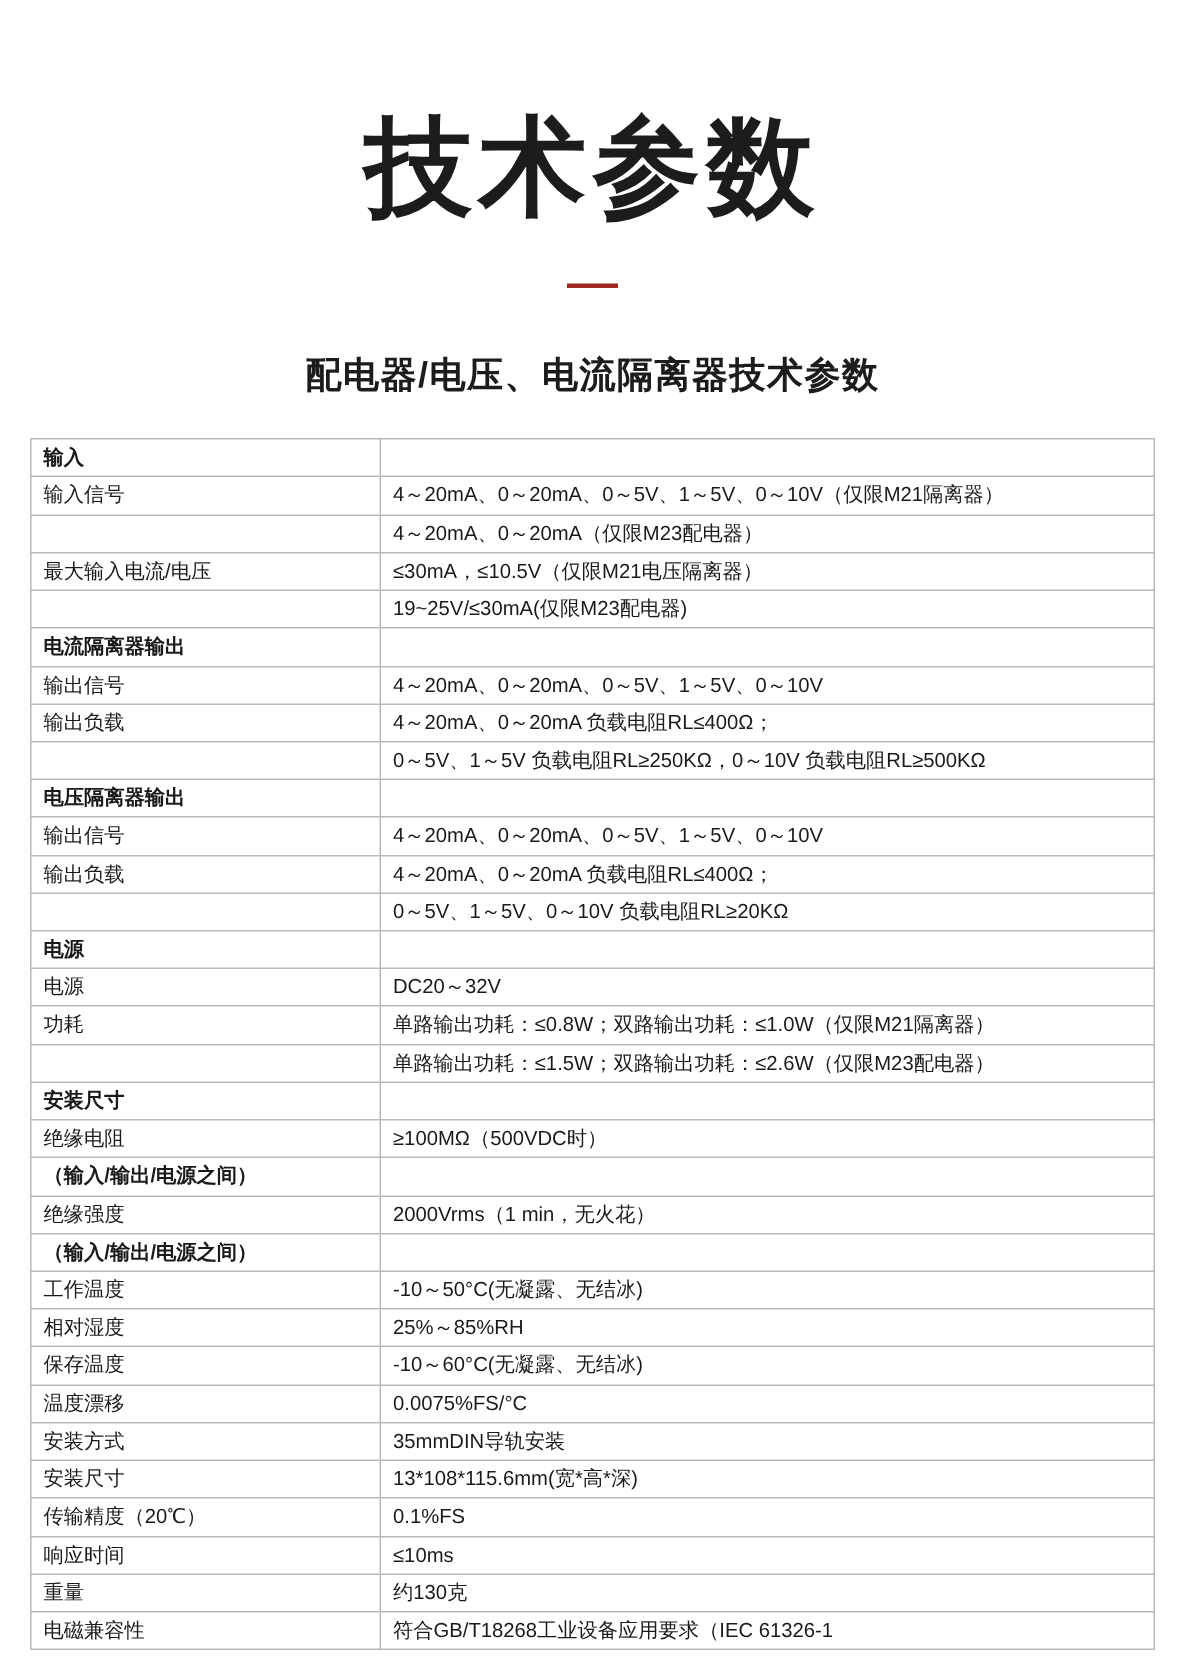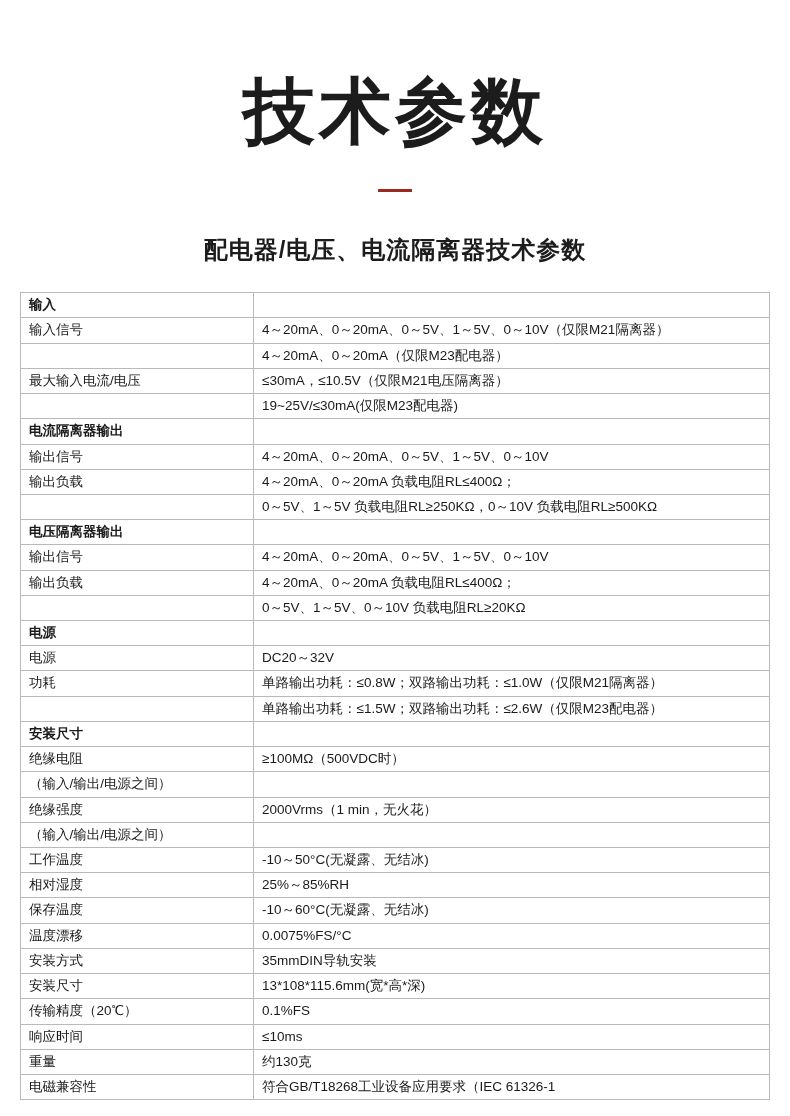--- a/index.html
+++ b/index.html
@@ -75,21 +75,21 @@
     margin-left: 40px;
   }
   td.section {
     font-weight: bold;
     padding-left: 18px;
   }
   td.value {
     padding-left: 8px;
   }
   td.nb { border-bottom: none; }
-  td.nt { border-top: none; }
+  td.nt { border-top: none; font-weight: bold; }
 </style>
 </head>
 <body>
 
 <div class="page">
 
   <h1 class="main-title">技术参数</h1>
 
   <div class="divider-wrap">
     <div class="divider"></div>

